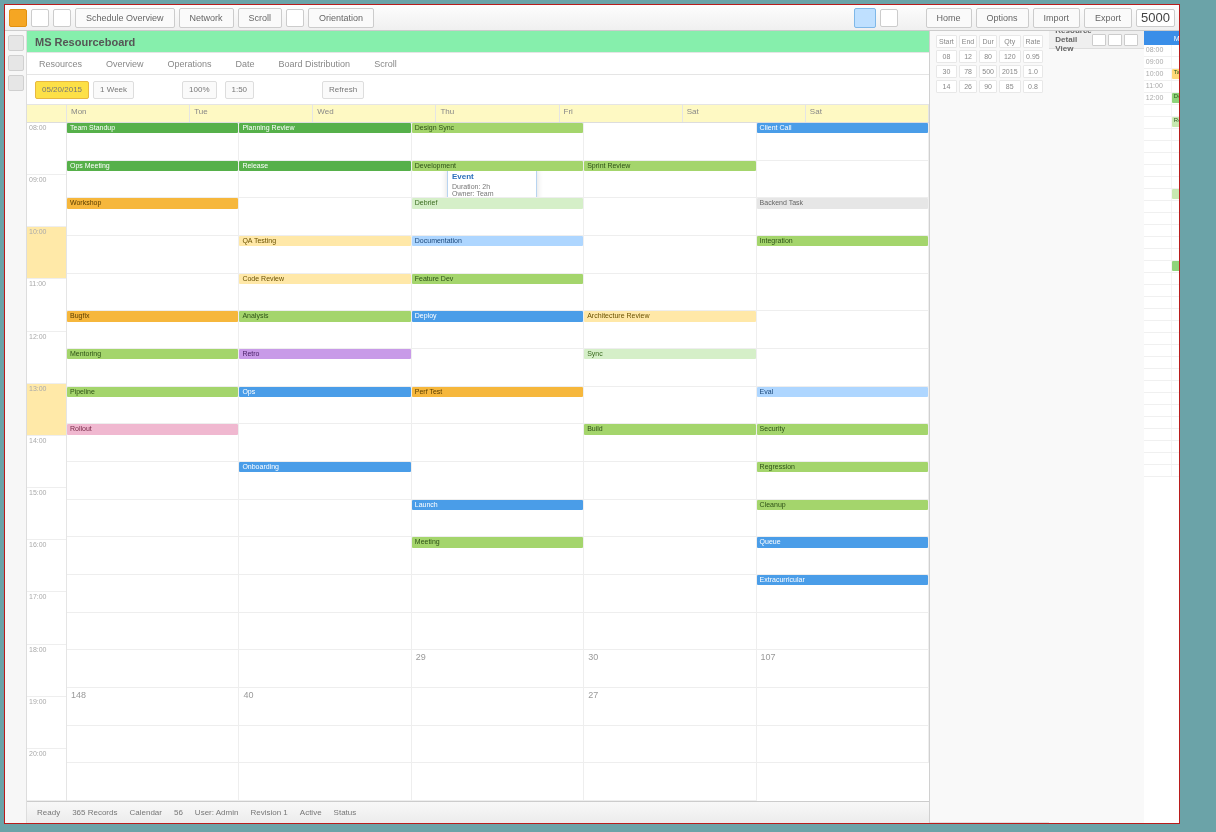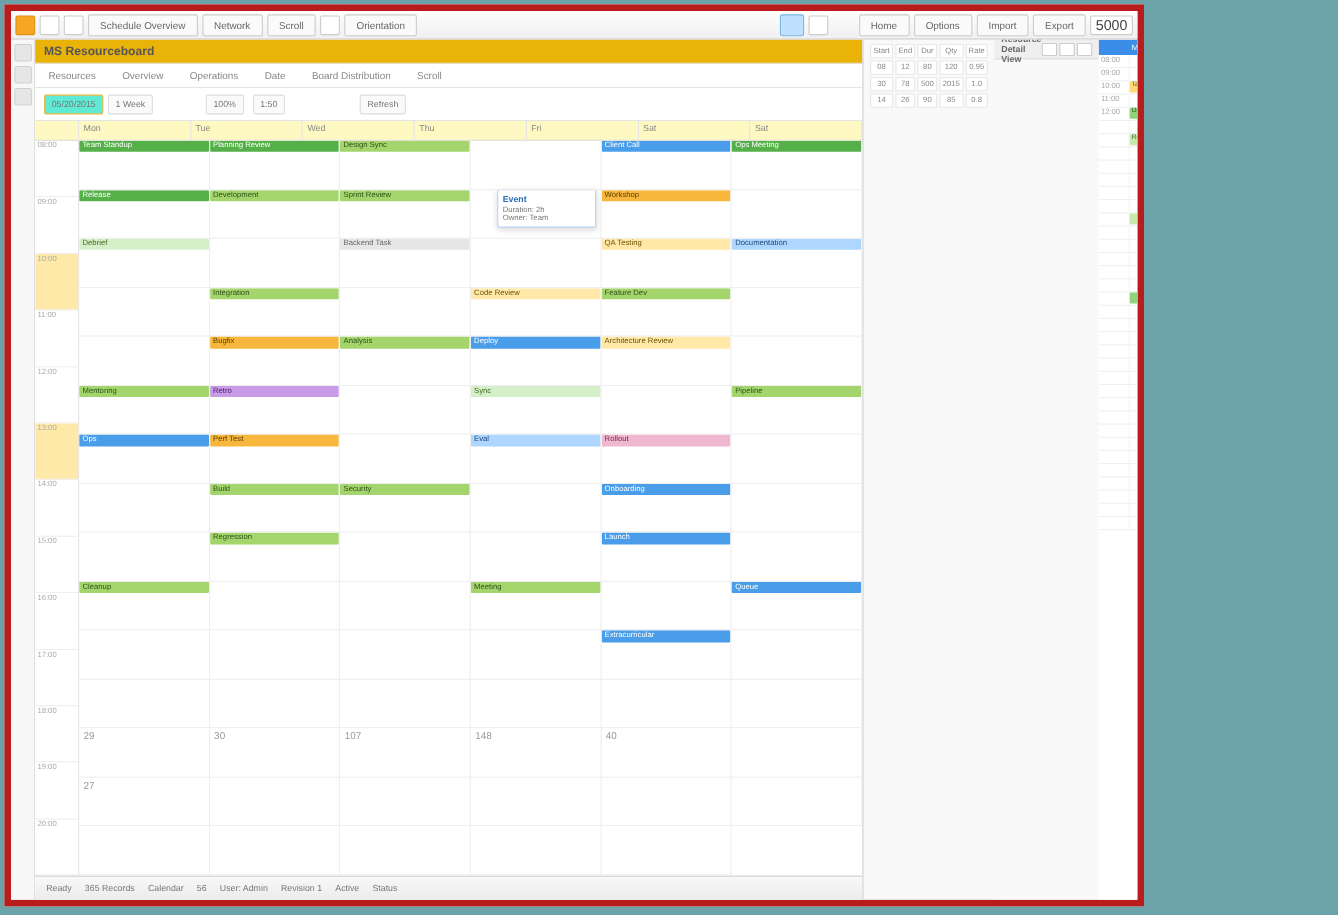--- a/index.html
+++ b/index.html
@@ -1,41 +1,41 @@
 <!DOCTYPE html>
 <html><head>
 <meta charset="utf-8">
 <style>
 *{box-sizing:border-box;margin:0;padding:0;font-family:'Segoe UI',Arial,sans-serif}
 body{background:#6ba3a8;width:1216px;height:832px;overflow:hidden;font-size:9px;color:#444}
-.shell{background:#f5f5f5;width:1036px;height:820px;margin:4px;border:6px solid #b91c1c;display:flex;flex-direction:column}
+.shell{background:#f5f5f5;width:1176px;height:820px;margin:4px;border:1px solid #b91c1c;display:flex;flex-direction:column}
 .ribbon{height:26px;background:linear-gradient(#fdfdfd,#f0f0f0);border-bottom:1px solid #ccc;display:flex;align-items:center;padding:0 4px;gap:4px}
 .ribbon .sq{width:18px;height:18px;border:1px solid #ccc;border-radius:2px;background:#fff;display:flex;align-items:center;justify-content:center}
 .ribbon .sq.accent{background:#f5a623;border-color:#e09010}
 .ribbon .tabbtn{height:20px;padding:0 10px;border:1px solid #ccc;background:#fafafa;border-radius:2px;color:#666;font-size:9px;display:flex;align-items:center}
 .ribbon .tabbtn.sel{background:#bfe0ff;border-color:#7fb8e8}
 .ribbon .spacer{flex:1}
 .content{flex:1;display:flex;overflow:hidden}
 .leftcol{width:22px;background:#f7f7f7;border-right:1px solid #ddd;display:flex;flex-direction:column;gap:4px;padding-top:4px;align-items:center}
 .leftcol .ic{width:16px;height:16px;background:#e6e6e6;border:1px solid #d0d0d0;border-radius:2px}
 .main{flex:1;display:flex;flex-direction:column;background:#fff}
-.titlebar{height:22px;background:#eab308;border-bottom:1px solid #e5e5e5;display:flex;align-items:center;padding:0 8px;font-size:11px;font-weight:600;color:#555}
+.titlebar{height:22px;background:#86efac;border-bottom:1px solid #e5e5e5;display:flex;align-items:center;padding:0 8px;font-size:11px;font-weight:600;color:#555}
 .tabrow{height:22px;border-bottom:1px solid #e5e5e5;display:flex;align-items:center;gap:24px;padding:0 12px;color:#888;font-size:9px}
 .toolbar{height:30px;border-bottom:1px solid #e5e5e5;display:flex;align-items:center;gap:8px;padding:0 8px}
 .toolbar .grp{display:flex;align-items:center;gap:4px}
 .toolbar .btn{height:18px;padding:0 6px;border:1px solid #ddd;background:#fafafa;border-radius:2px;font-size:8px;color:#777;display:flex;align-items:center}
-.toolbar .btn.y{background:#5eead4;border-color:#e8b840}
+.toolbar .btn.y{background:#fde047;border-color:#e8b840}
 .headerrow{height:18px;border-bottom:1px solid #ddd;display:flex;background:#fef9c3}
 .headerrow .hc{flex:1;border-right:1px solid #e5e5e5;padding:2px 4px;font-size:8px;color:#888;text-align:left}
 .headerrow .hc:first-child{width:40px;flex:none}
 .calbody{flex:1;display:flex;overflow:hidden}
 .timecol{width:40px;border-right:1px solid #e5e5e5;display:flex;flex-direction:column}
 .timecol .ts{flex:1;border-bottom:1px solid #eee;font-size:7px;color:#aaa;padding:1px 2px}
 .timecol .ts.y{background:#ffe9a8}
-.grid{flex:1;display:grid;grid-template-columns:repeat(6,1fr);grid-auto-rows:1fr;position:relative}
+.grid{flex:1;display:grid;grid-template-columns:repeat(5,1fr);grid-auto-rows:1fr;position:relative}
 .cell{border-right:1px solid #eee;border-bottom:1px solid #eee;position:relative;overflow:hidden;min-height:0}
 .ev{border-radius:1px;padding:1px 3px;font-size:7px;line-height:1.2;overflow:hidden;white-space:nowrap;text-overflow:ellipsis;margin-bottom:1px}
 .ev.g{background:#56b04a;color:#fff}
 .ev.gl{background:#a4d56c;color:#2d5016}
 .ev.gp{background:#d5efc8;color:#3a6b1f}
 .ev.b{background:#4a9de8;color:#fff}
 .ev.bl{background:#aed6ff;color:#1a477a}
 .ev.y{background:#f6b73c;color:#5a3e00}
 .ev.yl{background:#ffe8a8;color:#6b5200}
 .ev.p{background:#c89ae8;color:#4a2268}

